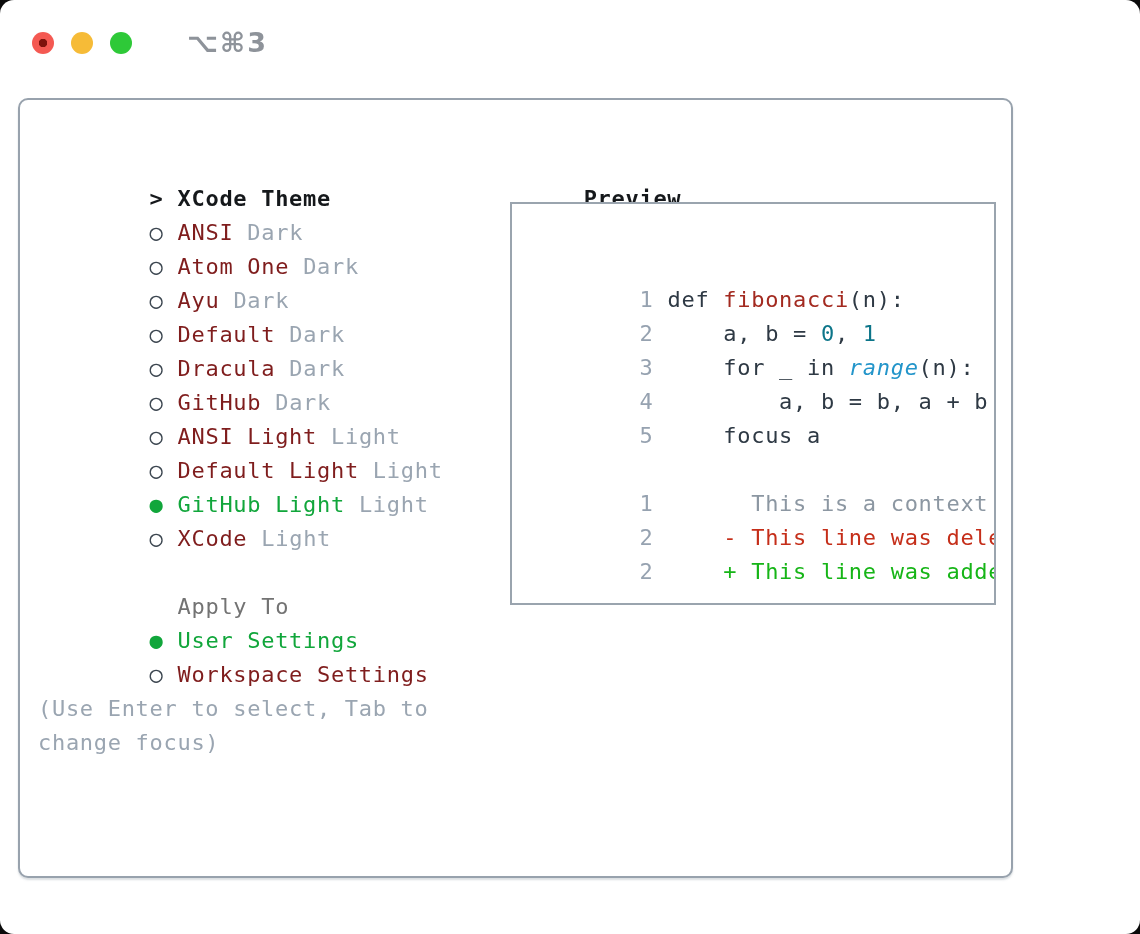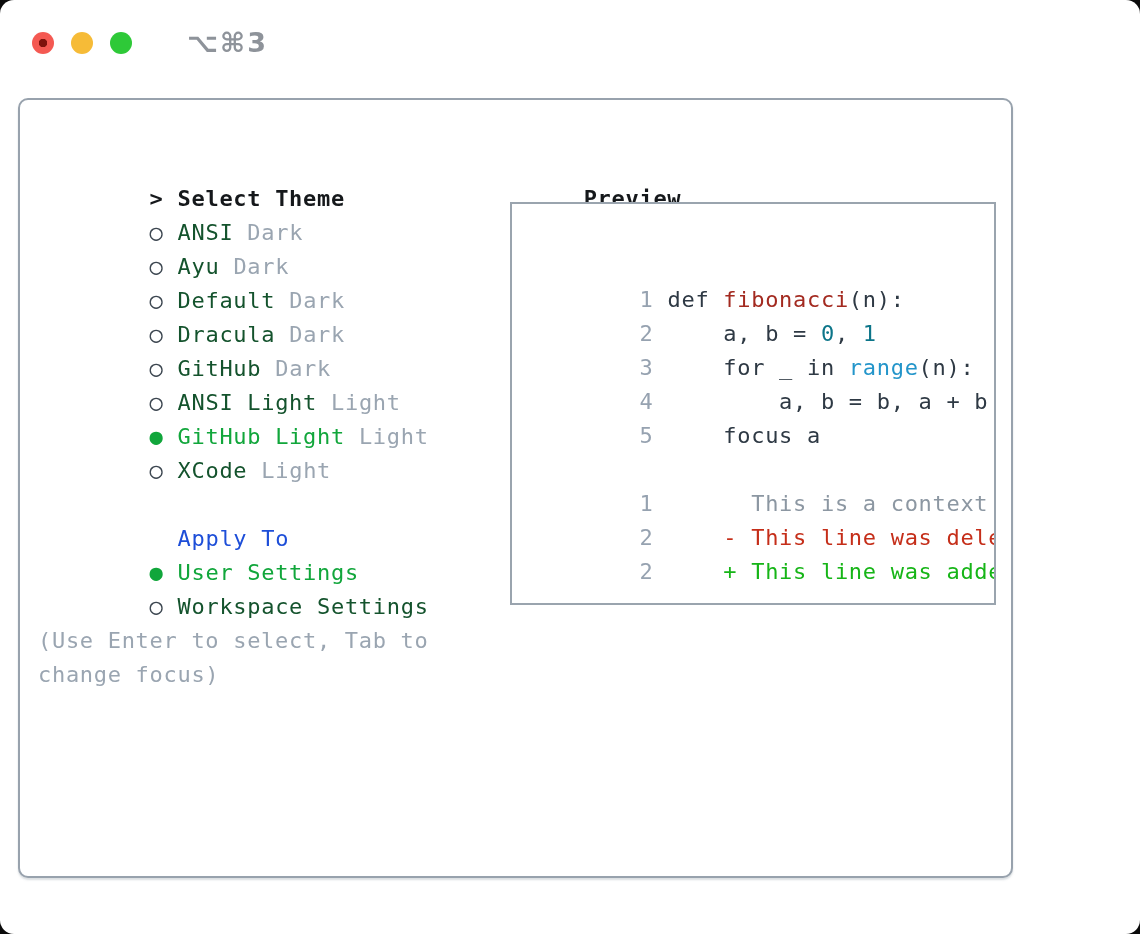--- a/index.html
+++ b/index.html
@@ -24,80 +24,86 @@
   
   .panel{
     position:absolute;left:18px;top:98px;width:995px;height:780px;
     box-sizing:border-box;border:2px solid #98a2ad;border-radius:10px;
     background:#fff;box-shadow:0 2px 2px rgba(150,160,170,.35);
   }
   .row{height:34px;line-height:34px;font-size:22px;letter-spacing:.7px;white-space:pre;}
   .blank{height:34px;}
   .marker{display:inline-block;width:28px;color:#3c4650;}
   .hdr-marker{color:#15181b;font-weight:bold;}
-  .name{color:#14532d;}
+  .name{color:#7f1d1d;}
   .variant{color:#9aa5b1;margin-left:14px;text-align:center;}
   .row.selected .marker,.row.selected .name{color:#11a63b;}
   .section-title{color:#15181b;font-weight:bold;}
-  .plain-title{color:#1d4ed8;}
+  .plain-title{color:#737373;}
   .hint{color:#9aa5b1;}
   .left-col{position:absolute;left:18px;top:48px;}
   
   .preview-header{position:absolute;left:480px;top:48px;}
   .preview-box{
     position:absolute;left:490px;top:102px;width:486px;height:403px;
     box-sizing:border-box;border:2px solid #9aa4ae;background:#fff;
     padding:45px 12px 16px 16px;overflow:hidden;
   }
   .code-line{height:34px;line-height:34px;font-size:22px;letter-spacing:.7px;white-space:pre;}
   .gutter{display:inline-block;width:28px;color:#96a2b0;}
   .c-plain{color:#2e3944;}
   .c-func{color:#a32a20;}
   .c-num{color:#0c7589;}
-  .c-builtin{color:#2395ca;}
+  .c-builtin{color:#2395ca;font-style:italic;}
   .c-context{color:#8c97a2;}
   .c-removed{color:#c52e19;}
   .c-added{color:#16b517;}
 </style>
 </head>
 <body>
 
 <div class="window">
 
   <div class="titlebar">
     <button class="light red"></button>
     <button class="light yellow"></button>
     <button class="light green"></button>
     <span class="win-title">⌥⌘3</span>
   </div>
 
   <div class="panel">
 
     <div class="left-col">
       <div class="row">
-        <span class="marker hdr-marker">&gt;</span><span class="section-title">Select Theme</span>
+        <span class="marker hdr-marker">&gt;</span><span class="section-title">XCode Theme</span>
       </div>
 
       <div class="row">
         <span class="marker">○</span><span class="name">ANSI</span><span class="variant">Dark</span>
+      </div>
+      <div class="row">
+        <span class="marker">○</span><span class="name">Atom One</span><span class="variant">Dark</span>
       </div>
       <div class="row">
         <span class="marker">○</span><span class="name">Ayu</span><span class="variant">Dark</span>
       </div>
       <div class="row">
         <span class="marker">○</span><span class="name">Default</span><span class="variant">Dark</span>
       </div>
       <div class="row">
         <span class="marker">○</span><span class="name">Dracula</span><span class="variant">Dark</span>
       </div>
       <div class="row">
         <span class="marker">○</span><span class="name">GitHub</span><span class="variant">Dark</span>
       </div>
       <div class="row">
         <span class="marker">○</span><span class="name">ANSI Light</span><span class="variant">Light</span>
+      </div>
+      <div class="row">
+        <span class="marker">○</span><span class="name">Default Light</span><span class="variant">Light</span>
       </div>
       <div class="row selected">
         <span class="marker">●</span><span class="name">GitHub Light</span><span class="variant">Light</span>
       </div>
       <div class="row">
         <span class="marker">○</span><span class="name">XCode</span><span class="variant">Light</span>
       </div>
 
       <div class="blank"></div>
 

